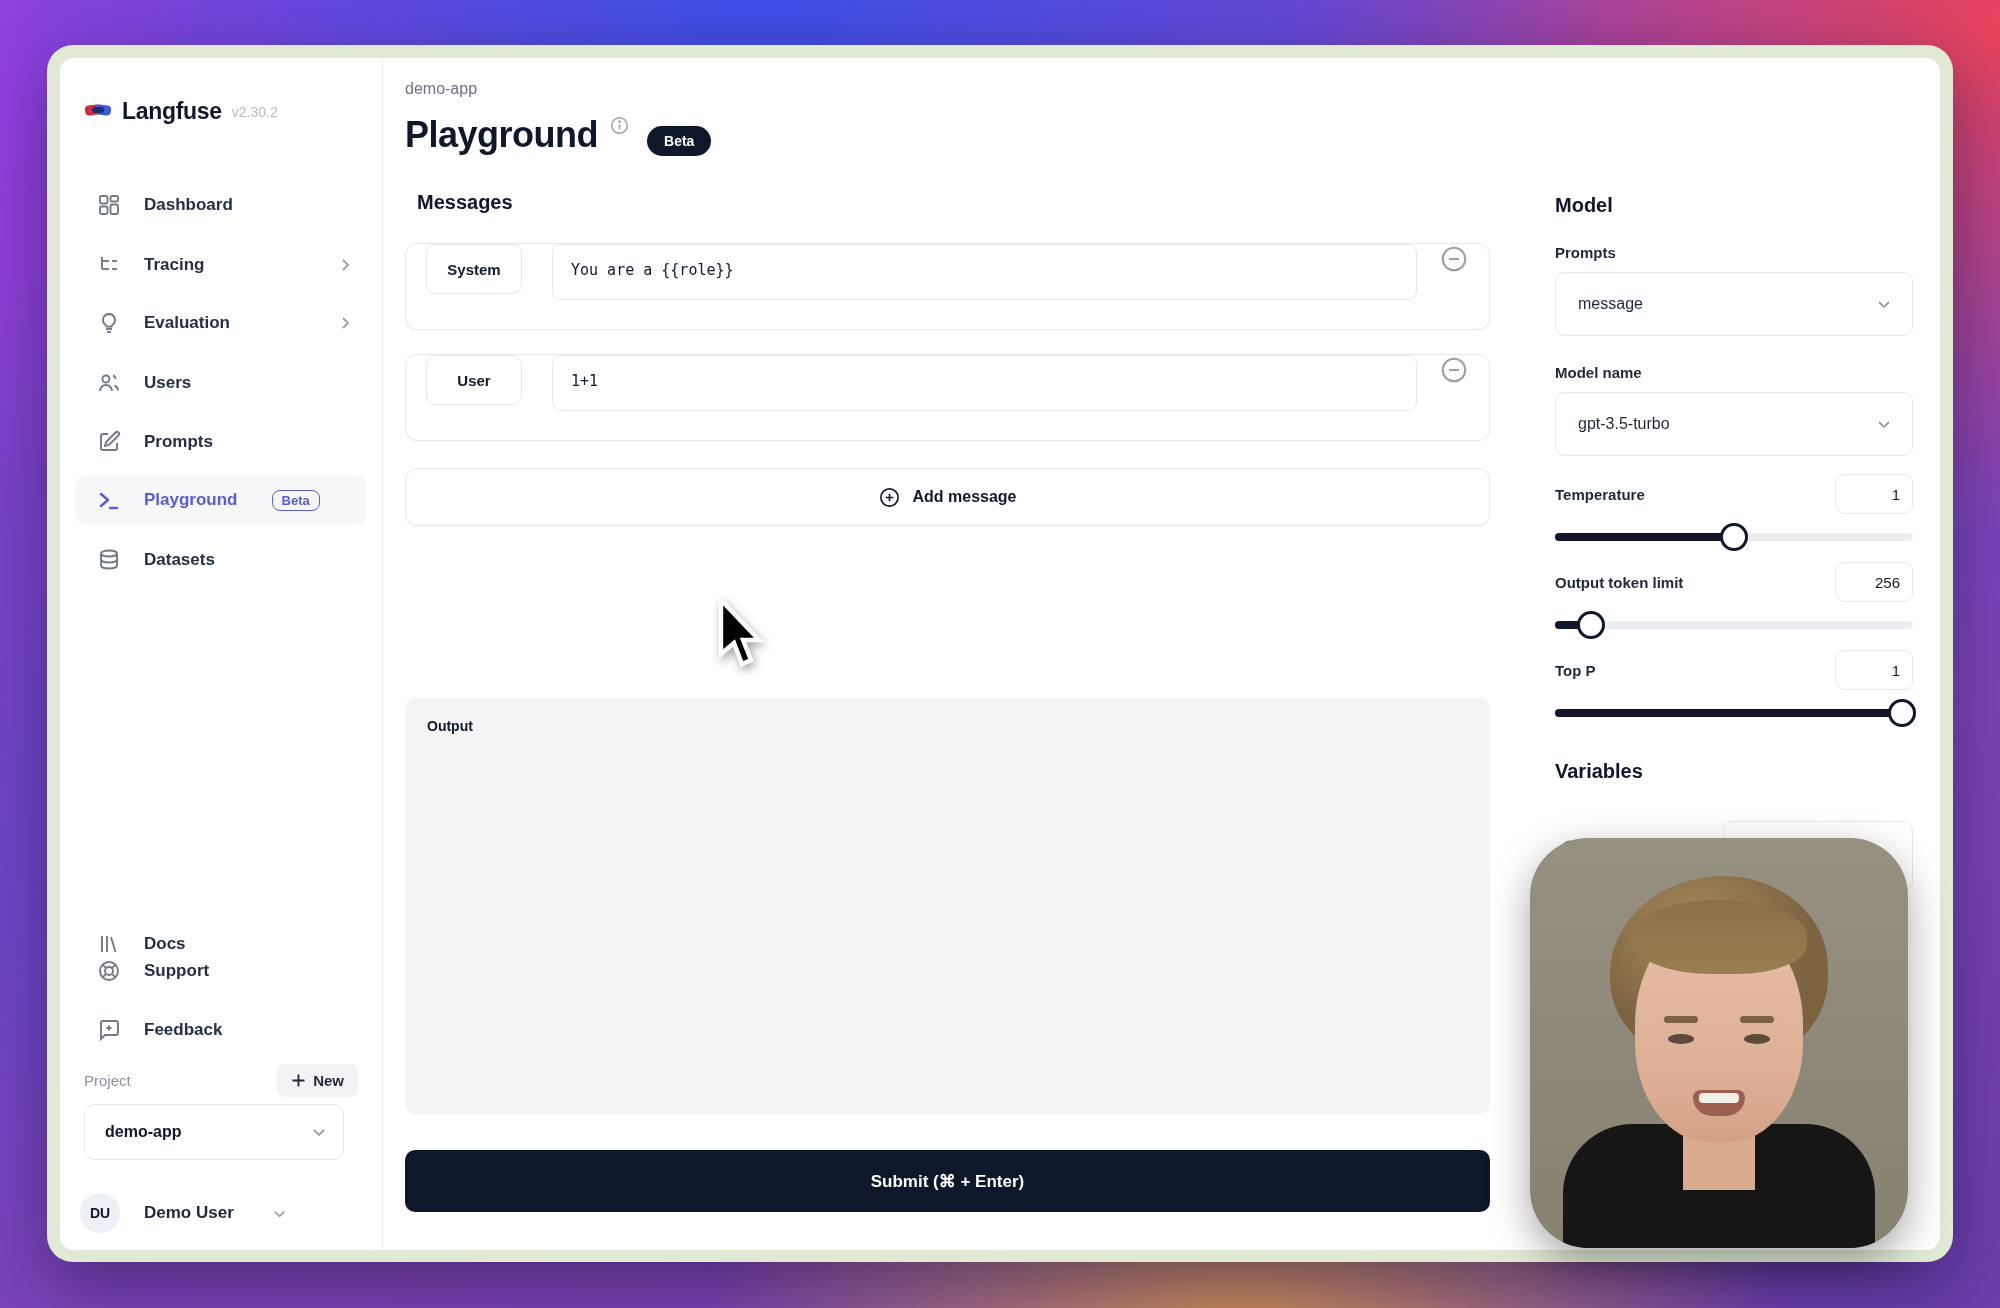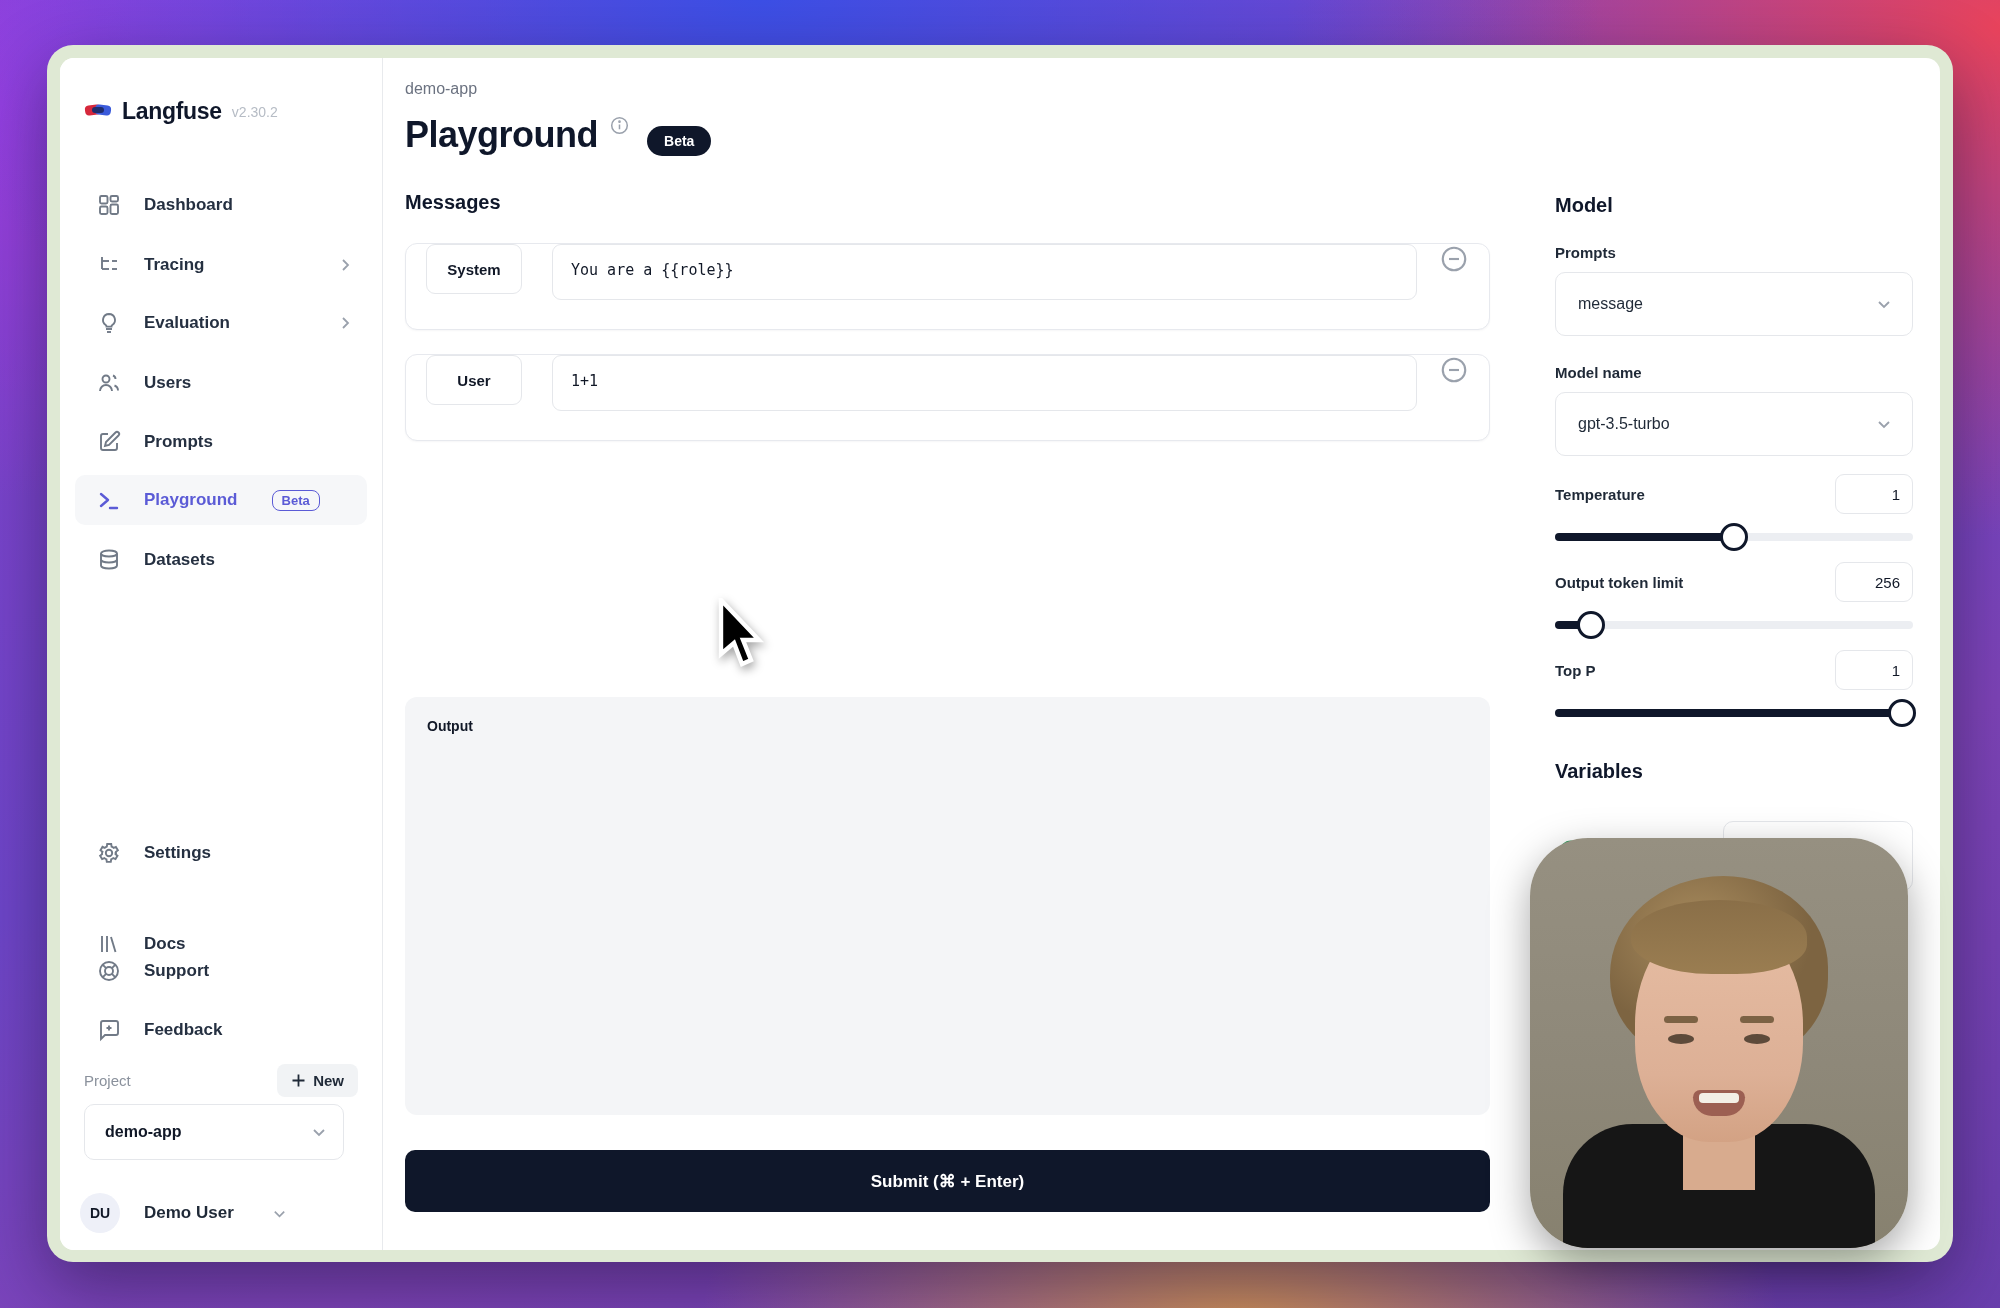--- a/index.html
+++ b/index.html
@@ -58,21 +58,21 @@
 
   
   .main { position:absolute; left:345px; top:0; width:1085px; height:100%; }
   .breadcrumb { position:absolute; left:0; top:22px; font-size:16px; color:#6b7280; cursor:pointer; }
   .title-row { position:absolute; left:0; top:56px; display:flex; align-items:flex-start; gap:18px; }
   .page-title { font-size:36px; font-weight:800; color:#0f172a; letter-spacing:-.5px; }
   .info-icon { margin:2px 0 0 -6px; }
   .beta-pill { margin-top:12px; background:#0f172a; color:#fff; font-size:14px; font-weight:700;
     border-radius:999px; padding:8px 17px; line-height:1; }
   .section-h { font-size:20px; font-weight:700; color:#0f172a; }
-  .messages-h { position:absolute; left:0; top:133px; }
+  .messages-h { position:absolute; left:12px; top:133px; }
 
   .msg-card { position:absolute; left:0; width:1085px; height:87px; border:1px solid #e7e9ee; border-radius:12px;
     background:#fff; box-shadow:0 1px 2px rgba(16,24,40,.04); display:flex; align-items:flex-start; padding:0 20px; }
   .role-btn { border:1px solid #e5e7eb; background:#fff; border-radius:9px; min-width:96px; height:50px;
     font-size:15px; font-weight:600; color:#111827; cursor:pointer; font-family:inherit; padding:0 18px; }
   .msg-text { flex:1; margin:0 22px 0 30px; height:56px; border:1px solid #e5e7eb; border-radius:9px; resize:none;
     font-family:"DejaVu Sans Mono", monospace; font-size:15px; color:#111827; padding:16px 18px; outline:none; }
   .minus-btn { background:none; border:none; cursor:pointer; display:flex; }
 
   .add-card { position:absolute; left:0; top:410px; width:1085px; height:58px; border:1px solid #e7e9ee; border-radius:12px;
@@ -229,29 +229,20 @@
         <span class="nicon">
           <svg width="24" height="24" viewBox="0 0 24 24" fill="none" stroke-width="1.9">
               <ellipse cx="12" cy="5.5" rx="8" ry="3"></ellipse>
               <path d="M4 5.5v6c0 1.7 3.6 3 8 3s8-1.3 8-3v-6"></path>
               <path d="M4 11.5v6c0 1.7 3.6 3 8 3s8-1.3 8-3v-6"></path>
             </svg>
         </span>
         <span class="nlabel">Datasets</span>
       </div>
 
-      <div class="nav-item" style="top:770px">
-        <span class="nicon">
-          <svg width="24" height="24" viewBox="0 0 24 24" fill="none" stroke-width="1.9">
-              <circle cx="12" cy="12" r="3.2"></circle>
-              <path d="M19 12a7 7 0 0 0-.1-1.2l2-1.5-2-3.4-2.3 1a7 7 0 0 0-2-1.2L14.2 3h-4l-.4 2.6a7 7 0 0 0-2 1.2l-2.3-1-2 3.4 2 1.5A7 7 0 0 0 5 12c0 .4 0 .8.1 1.2l-2 1.5 2 3.4 2.3-1a7 7 0 0 0 2 1.2l.4 2.6h4l.4-2.6a7 7 0 0 0 2-1.2l2.3 1 2-3.4-2-1.5c.1-.4.1-.8.1-1.2z"></path>
-            </svg>
-        </span>
-        <span class="nlabel">Settings</span>
-      </div>
       <div class="nav-item" style="top:861px">
         <span class="nicon">
           <svg width="24" height="24" viewBox="0 0 24 24" fill="none" stroke-width="1.9">
               <path d="M5 4v16"></path>
               <path d="M10 4v16"></path>
               <path d="M14 5l4.5 15"></path>
             </svg>
         </span>
         <span class="nlabel">Docs</span>
       </div>
@@ -333,20 +324,27 @@
         <button class="role-btn">User</button>
         <textarea class="msg-text" style="">1+1</textarea>
         <button class="minus-btn">
           <svg width="30" height="30" viewBox="0 0 24 24" fill="none" stroke="#9aa1ac" stroke-width="1.7">
               <circle cx="12" cy="12" r="9"></circle>
               <path d="M8 12h8"></path>
             </svg>
         </button>
       </div>
 
+      <div class="add-card">
+        <svg width="23" height="23" viewBox="0 0 24 24" fill="none" stroke="#111827" stroke-width="1.7">
+            <circle cx="12" cy="12" r="9"></circle>
+            <path d="M12 8v8M8 12h8"></path>
+          </svg>
+        <span>Add message</span>
+      </div>
 
       <div class="output-panel">
         <span class="output-label">Output</span>
       </div>
 
       <button class="submit-btn">Submit (⌘ + Enter)</button>
     </main>
 
     <section class="rpanel">
       <div class="section-h model-h">Model</div>

